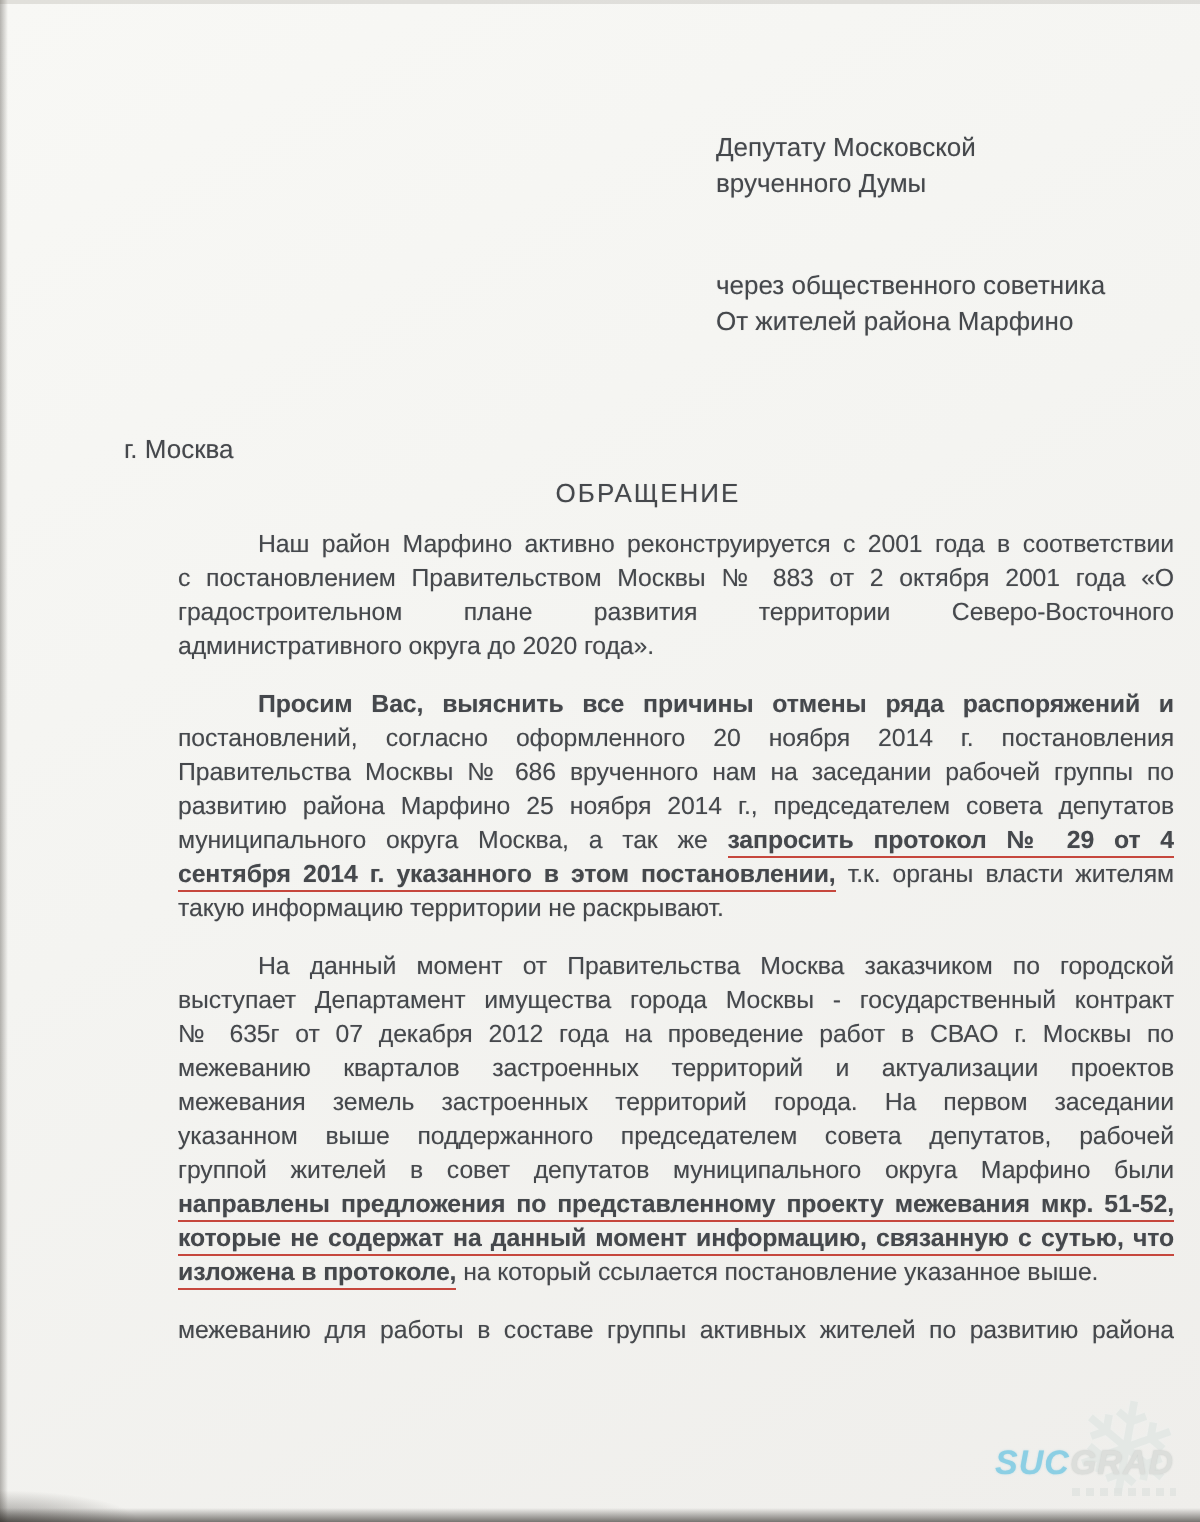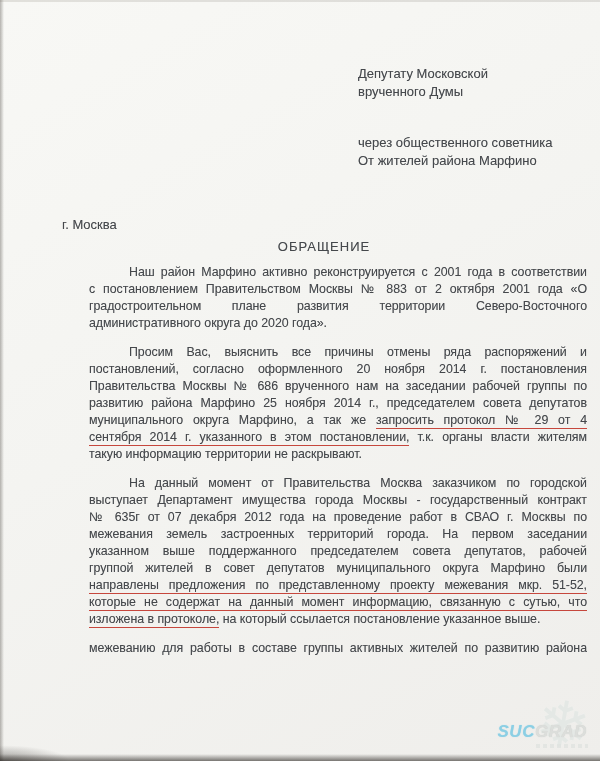--- a/index.html
+++ b/index.html
@@ -49,20 +49,21 @@
   .doc-body { position:absolute; left:60px; top:264px; width:498px; font-size:12.4px; letter-spacing:-.05px;margin-left:29px; }
   .para { margin-bottom:12px; }
   .line {
     line-height:17px; height:17px; overflow:hidden;
     text-align:justify; text-align-last:justify;
   }
   .line.last { text-align-last:left; }
   .redline {
     border-bottom:2px solid var(--underline,#c6473d);
     padding-bottom:1px;
+    font-weight:bold;
   }
 
   .watermark { position:absolute; right:2px; bottom:4px; width:106px; height:66px; }
   .wm-emblem {
     position:absolute; right:8px; bottom:0;
     font-size:64px; line-height:64px; color:#e4e8e5;
     transform:rotate(10deg);
     text-shadow:0 0 2px #eef0ee;
   }
   .wm-text {
@@ -99,32 +100,33 @@
   <div class="doc-title ink">ОБРАЩЕНИЕ</div>
 
   <div class="doc-body ink">
       <div class="para">
         <div class="line" style="padding-left: 40px;"><span class="">Наш район Марфино активно реконструируется с 2001 года в соответствии</span></div>
         <div class="line"><span class="">с постановлением Правительством Москвы № 883 от 2 октября 2001 года «О</span></div>
         <div class="line"><span class="">градостроительном плане развития территории Северо-Восточного</span></div>
         <div class="line last"><span class="">административного округа до 2020 года».</span></div>
       </div>
       <div class="para">
-        <div class="line" style="padding-left: 40px;"><span class="">Просим Вас, выяснить все причины отмены ряда распоряжений и</span></div>
+        <div class="line" style="padding-left: 40px; font-weight: bold;"><span class="">Просим Вас, выяснить все причины отмены ряда распоряжений и</span></div>
         <div class="line"><span class="">постановлений, согласно оформленного 20 ноября 2014 г. постановления</span></div>
         <div class="line"><span class="">Правительства Москвы № 686 врученного нам на заседании рабочей группы по</span></div>
         <div class="line"><span class="">развитию района Марфино 25 ноября 2014 г., председателем совета депутатов</span></div>
-        <div class="line"><span class="">муниципального округа Марфино, а так же </span><span class="redline">запросить протокол № 29 от 4</span></div>
+        <div class="line"><span class="">муниципального округа Москва, а так же </span><span class="redline">запросить протокол № 29 от 4</span></div>
         <div class="line"><span class="redline">сентября 2014 г. указанного в этом постановлении,</span><span class=""> т.к. органы власти жителям</span></div>
         <div class="line last"><span class="">такую информацию территории не раскрывают.</span></div>
       </div>
       <div class="para">
         <div class="line" style="padding-left: 40px;"><span class="">На данный момент от Правительства Москва заказчиком по городской</span></div>
         <div class="line"><span class="">выступает Департамент имущества города Москвы - государственный контракт</span></div>
         <div class="line"><span class="">№ 635г от 07 декабря 2012 года на проведение работ в СВАО г. Москвы по</span></div>
+        <div class="line"><span class="">межеванию кварталов застроенных территорий и актуализации проектов</span></div>
         <div class="line"><span class="">межевания земель застроенных территорий города. На первом заседании</span></div>
         <div class="line"><span class="">указанном выше поддержанного председателем совета депутатов, рабочей</span></div>
         <div class="line"><span class="">группой жителей в совет депутатов муниципального округа Марфино были</span></div>
         <div class="line"><span class="redline">направлены предложения по представленному проекту межевания мкр. 51-52,</span></div>
         <div class="line"><span class="redline">которые не содержат на данный момент информацию, связанную с сутью, что</span></div>
         <div class="line last"><span class="redline">изложена в протоколе,</span><span class=""> на который ссылается постановление указанное выше.</span></div>
       </div>
       <div class="para">
         <div class="line"><span class="">межеванию для работы в составе группы активных жителей по развитию района</span></div>
       </div>

